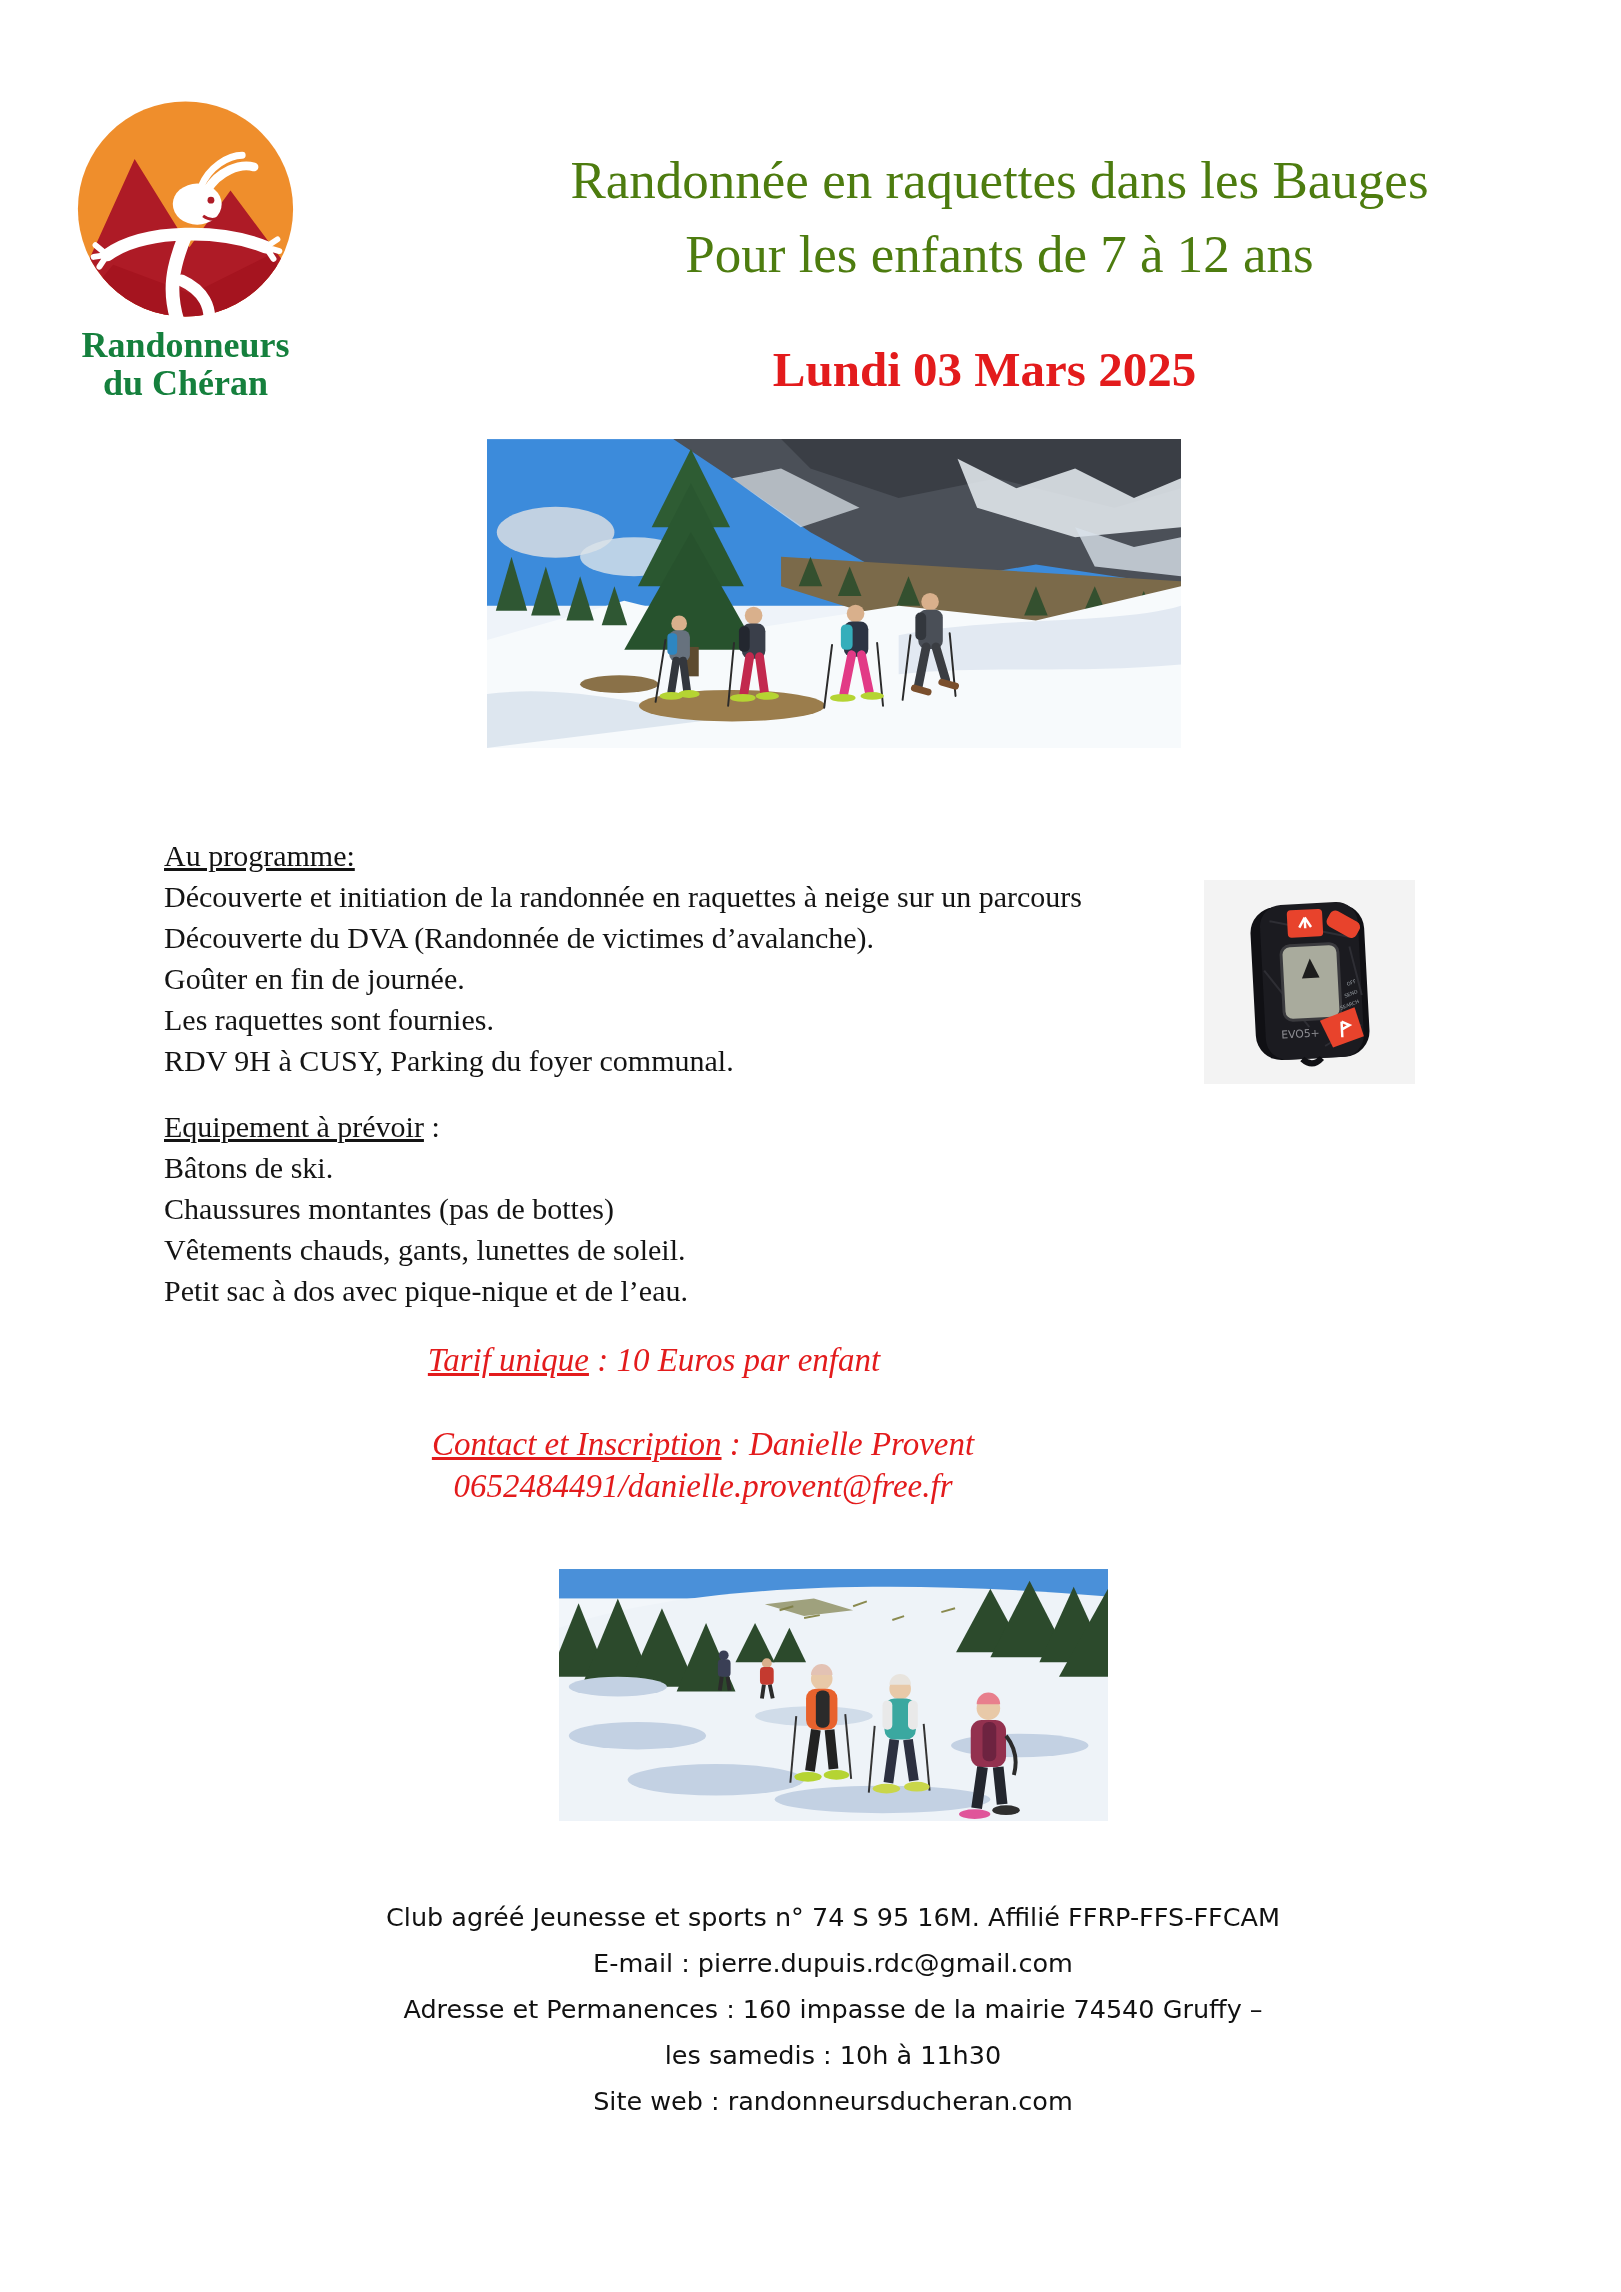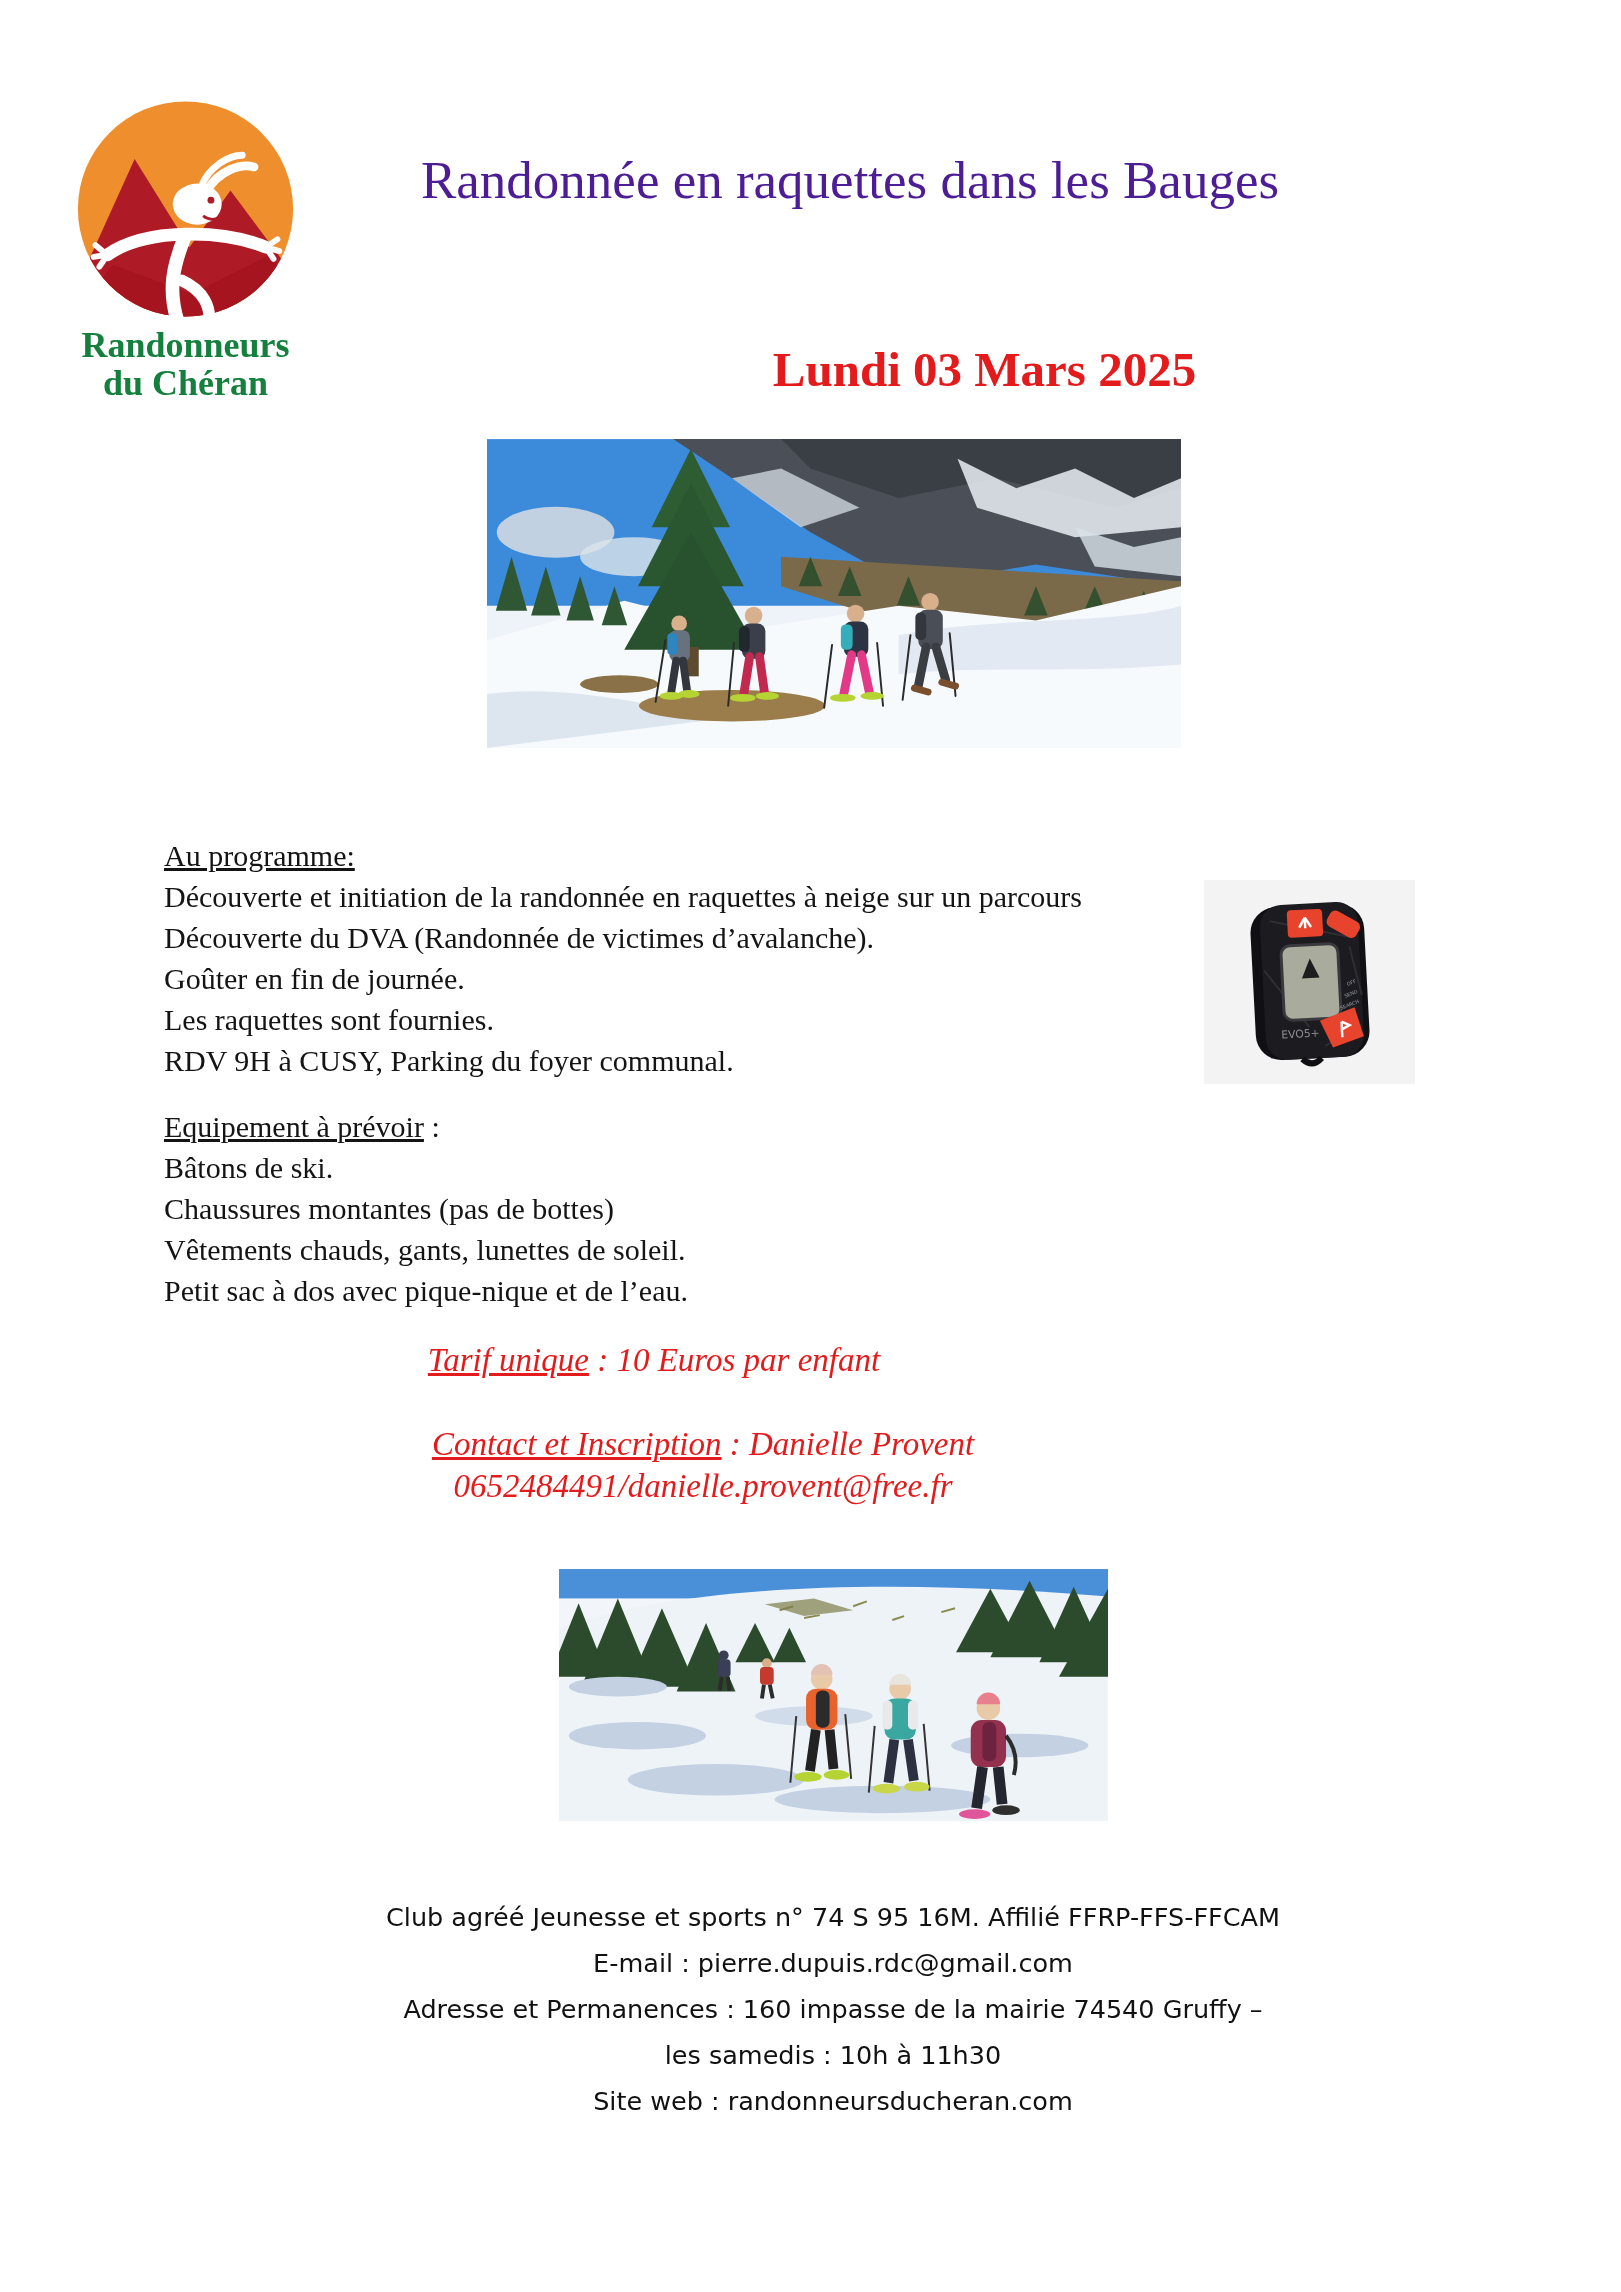--- a/index.html
+++ b/index.html
@@ -7,22 +7,22 @@
     width:1621px;height:2293px;background:#ffffff;overflow:hidden;
     font-family:"Liberation Serif", serif;color:#1a1a1a;position:relative;
   }
   .abs{position:absolute;}
 
   
   #logo-block{left:74px;top:98px;width:223px;text-align:center;}
   #logo-name{margin-top:5.9px;font-size:36px;line-height:38px;color:#15803d;font-weight:bold;}
 
   
-  #title-block{left:421px;top:143px;width:1157px;text-align:left;
-    font-size:53px;line-height:74px;color:#4c1d95;}
+  #title-block{left:421px;top:143px;width:1157px;text-align:center;
+    font-size:53px;line-height:74px;color:#4d7c0f;}
   #date-line{left:421px;top:341px;width:1127px;text-align:center;
     font-size:49px;color:#e31b1c;font-weight:bold;}
 
   
   #photo1{left:487px;top:439px;width:694px;height:309px;}
   #photo2{left:559px;top:1569px;width:549px;height:252px;}
   #dva-figure{left:1204px;top:880px;width:211px;height:204px;}
   #photo1 svg,#photo2 svg,#dva-figure svg,#logo-mark svg{display:block;}
 
   
@@ -73,20 +73,21 @@
     </svg>
   </div>
   <div id="logo-name">
     <div>Randonneurs</div>
     <div>du Chéran</div>
   </div>
 </div>
 
 <div class="abs" id="title-block">
   <div>Randonnée en raquettes dans les Bauges</div>
+  <div>Pour les enfants de 7 à 12 ans</div>
 </div>
 <div class="abs" id="date-line">Lundi 03 Mars 2025</div>
 
 <div class="abs" id="photo1">
   <svg width="694" height="309" viewBox="0 0 708 315">
     <rect width="708" height="315" fill="#eef3f9"></rect>
 
     <rect x="0" y="0" width="708" height="170" fill="#3c8bdb"></rect>
     <ellipse cx="70" cy="95" rx="60" ry="26" fill="#cfd8e2" opacity="0.9"></ellipse>
     <ellipse cx="150" cy="120" rx="55" ry="20" fill="#dbe3ea" opacity="0.8"></ellipse>

